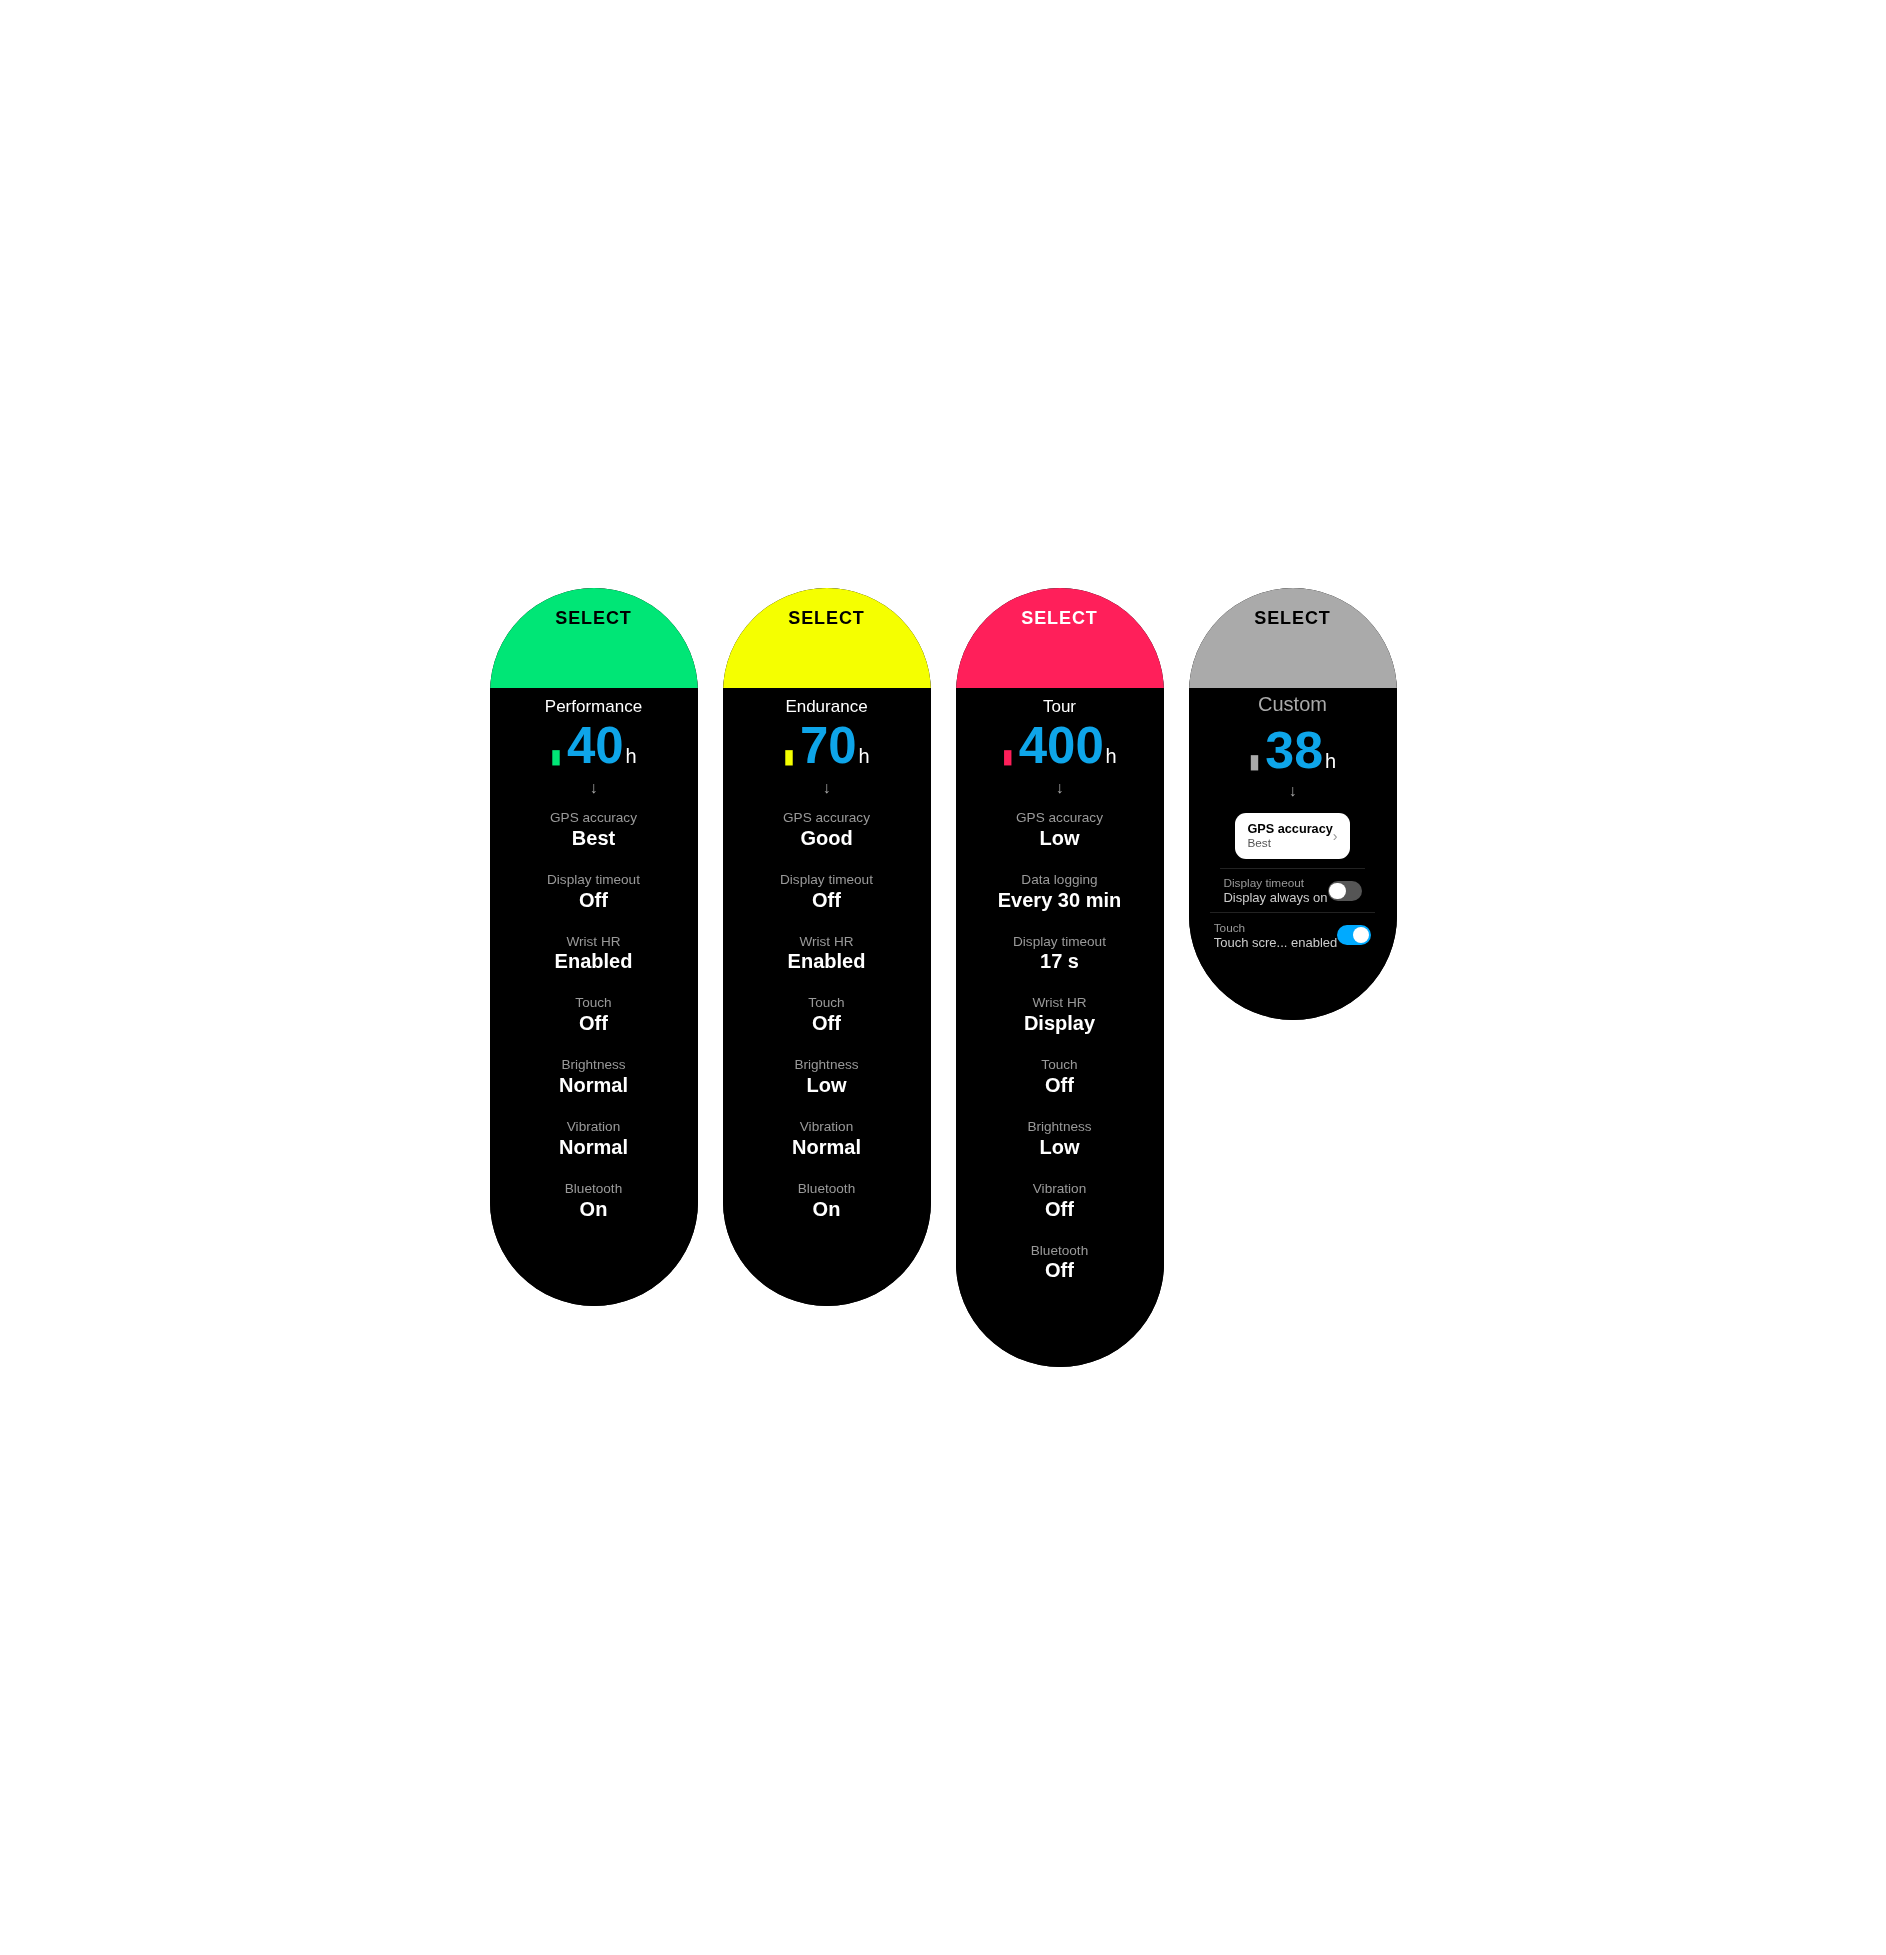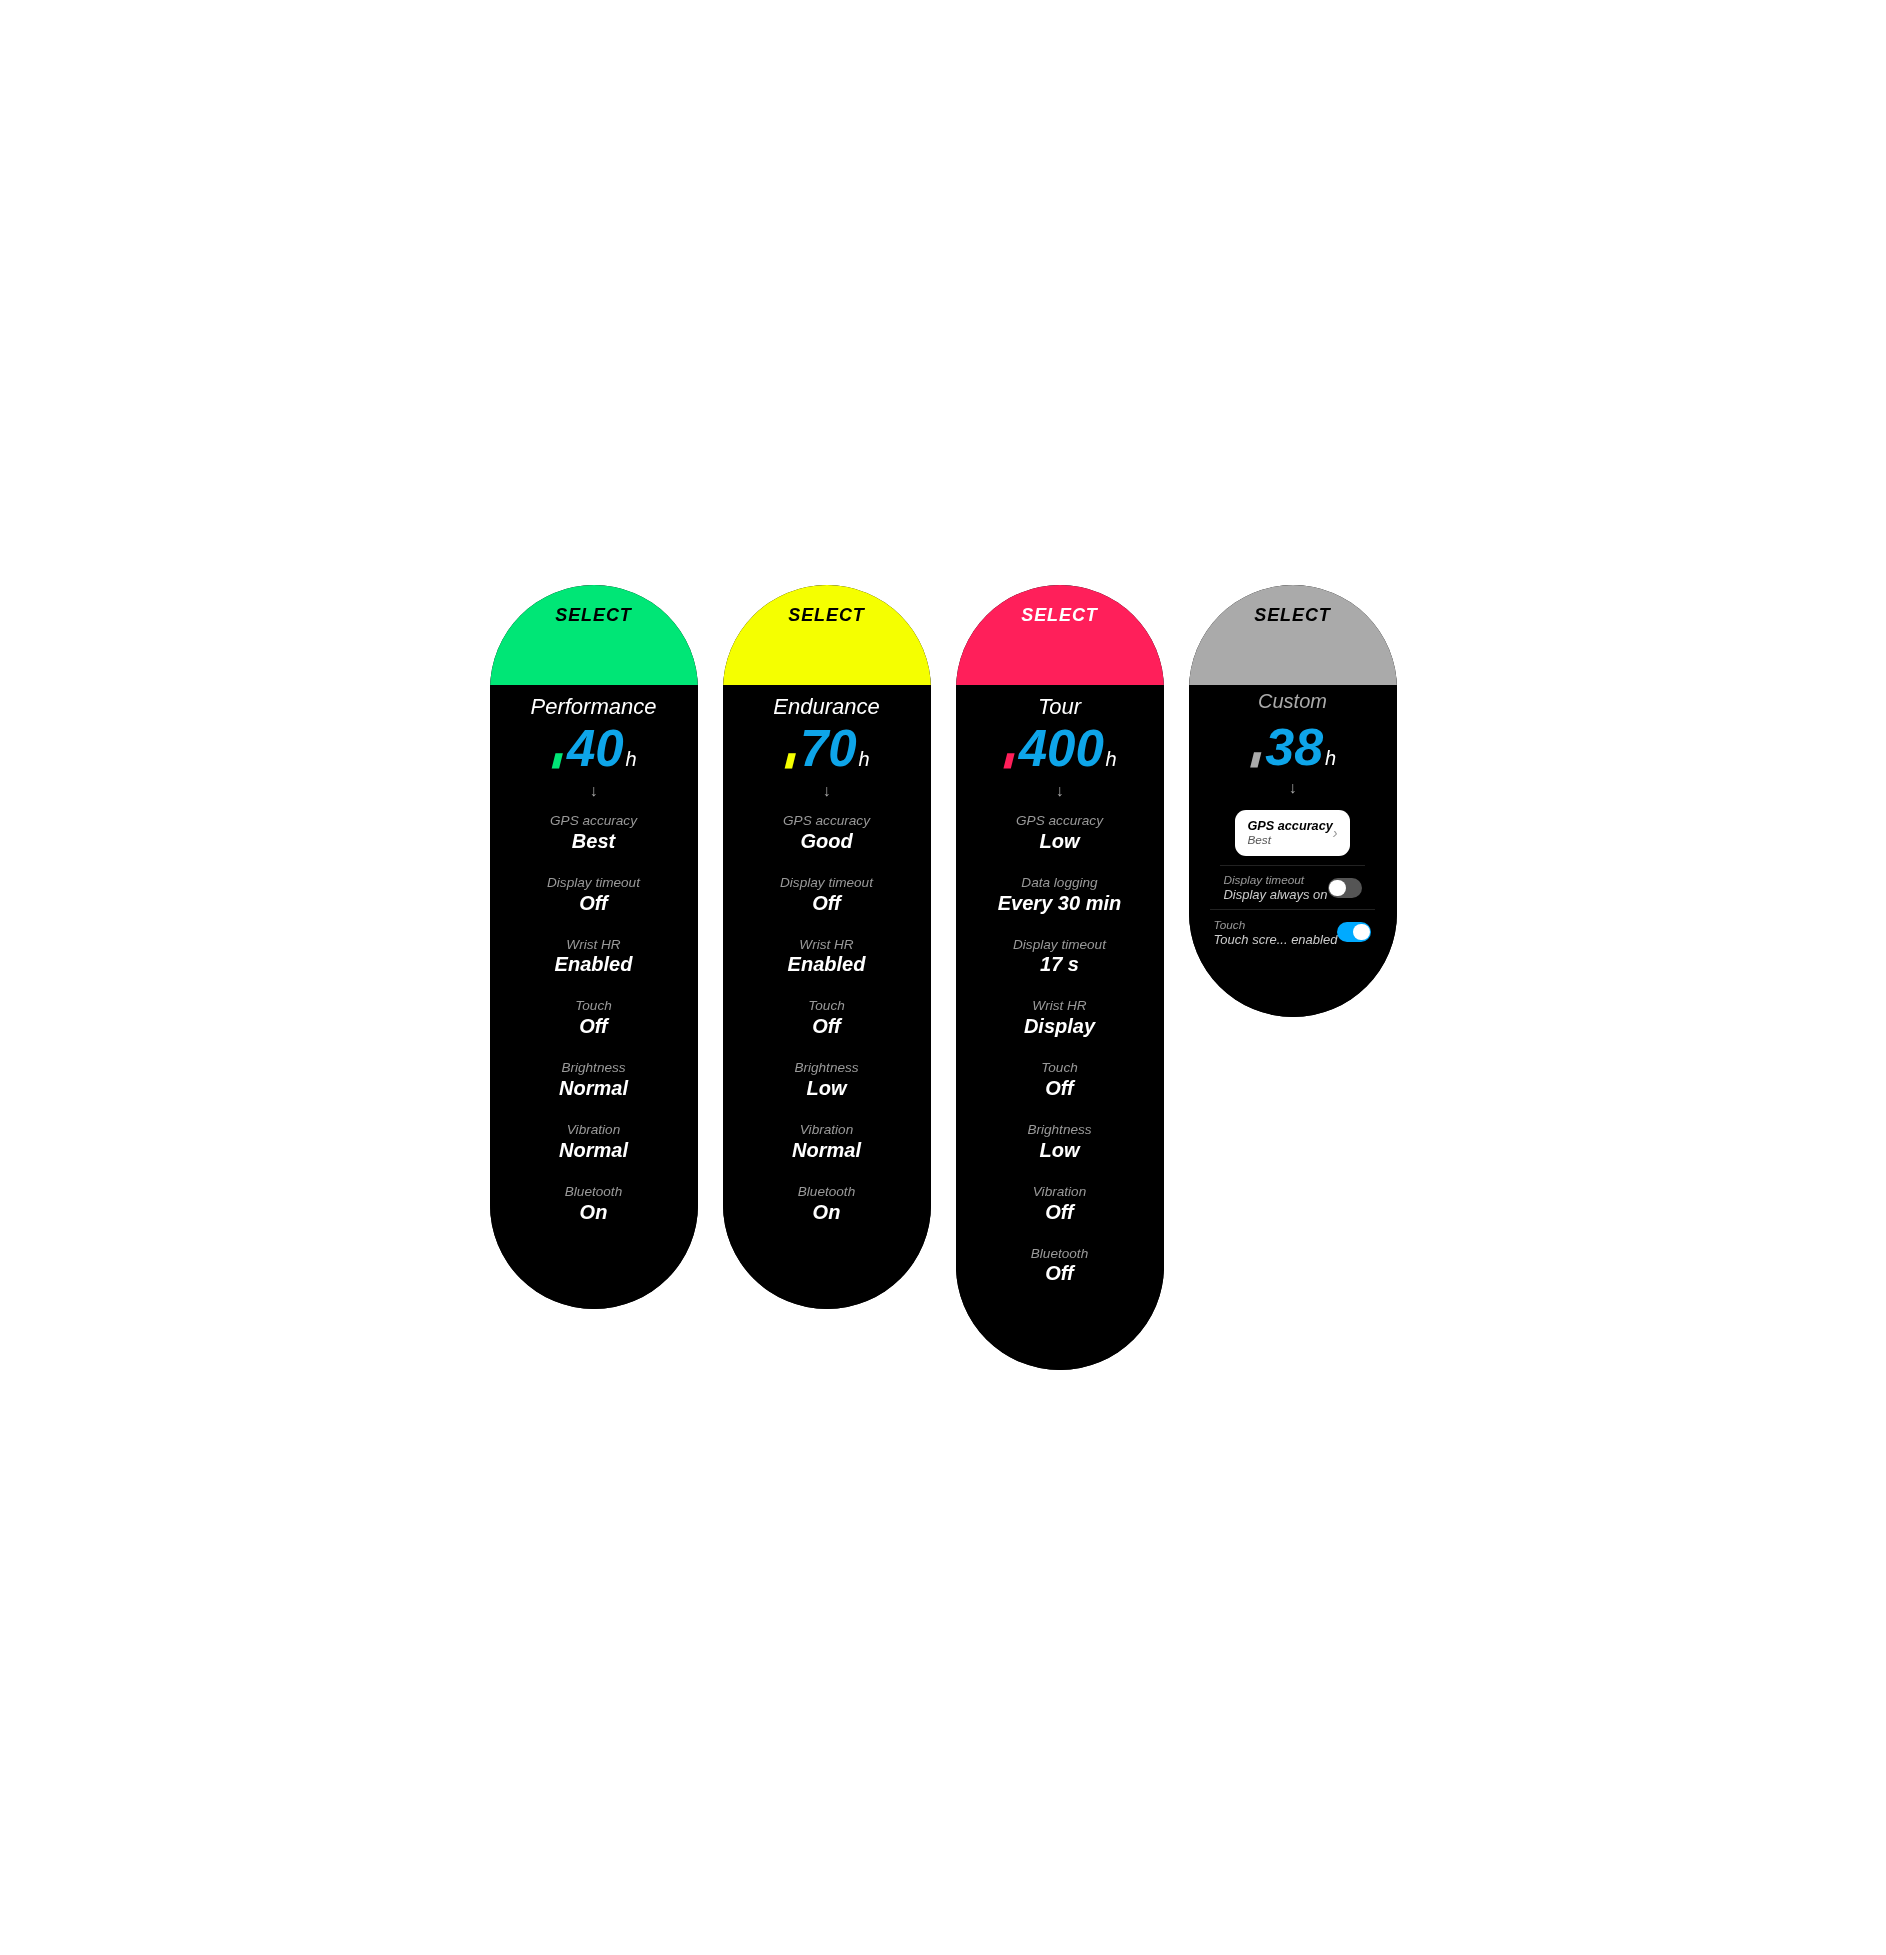--- a/index.html
+++ b/index.html
@@ -9,21 +9,20 @@
       justify-content: center;
       align-items: center;
       min-height: 100vh;
       font-family: -apple-system, BlinkMacSystemFont, 'Helvetica Neue', Arial, sans-serif;
       padding: 36px 18px;
     }
     .panels-container {
       display: flex;
       gap: 25px;
       align-items: flex-start;
-      font-style: italic;
     }
     .watch-panel {
       width: 208px;
       background: #000;
       border-radius: 104px;
       overflow: hidden;
       position: relative;
       display: flex;
       flex-direction: column;
       align-items: center;
@@ -65,21 +64,21 @@
     }
     .panel-body {
       width: 100%;
       padding: 9px 18px 36px 18px;
       display: flex;
       flex-direction: column;
       align-items: center;
       background: #000;
     }
     .mode-title {
-      font-size: 22px;
+      font-size: 17px;
       font-weight: 400;
       color: #fff;
       text-align: center;
       margin-bottom: 3.6px;
     }
     .battery-row {
       display: flex;
       align-items: baseline;
       gap: 5.4px;
       margin-bottom: 7.2px;

